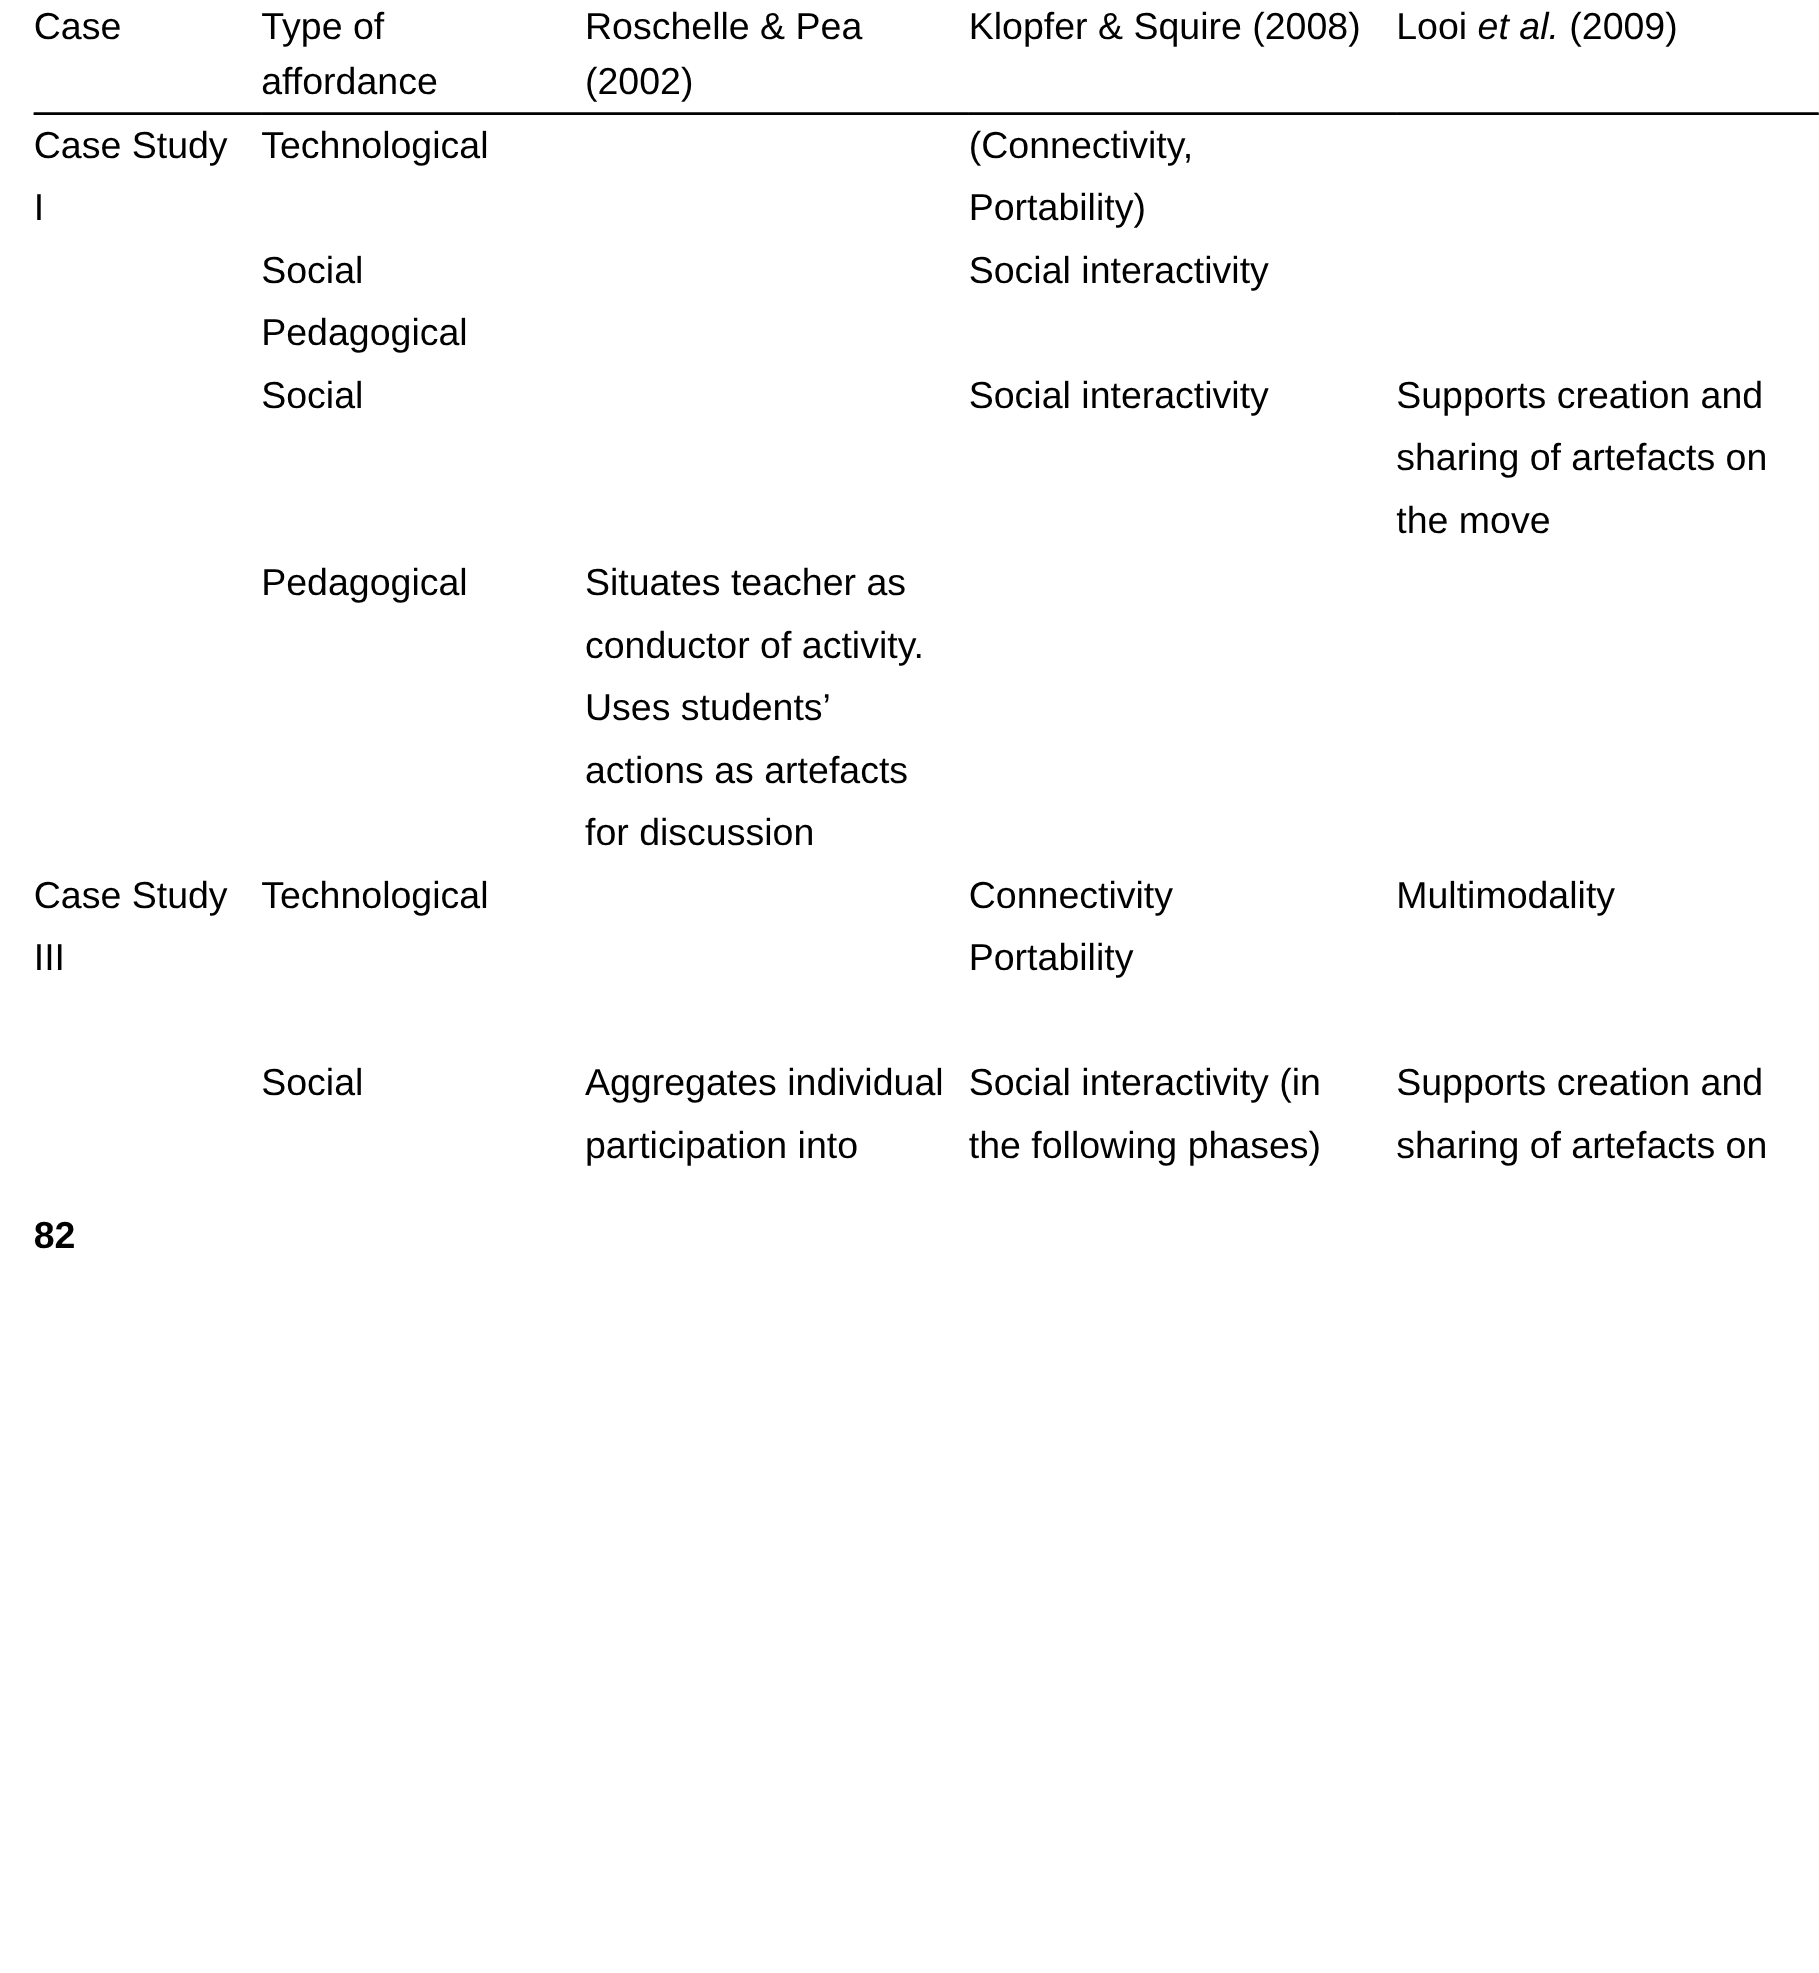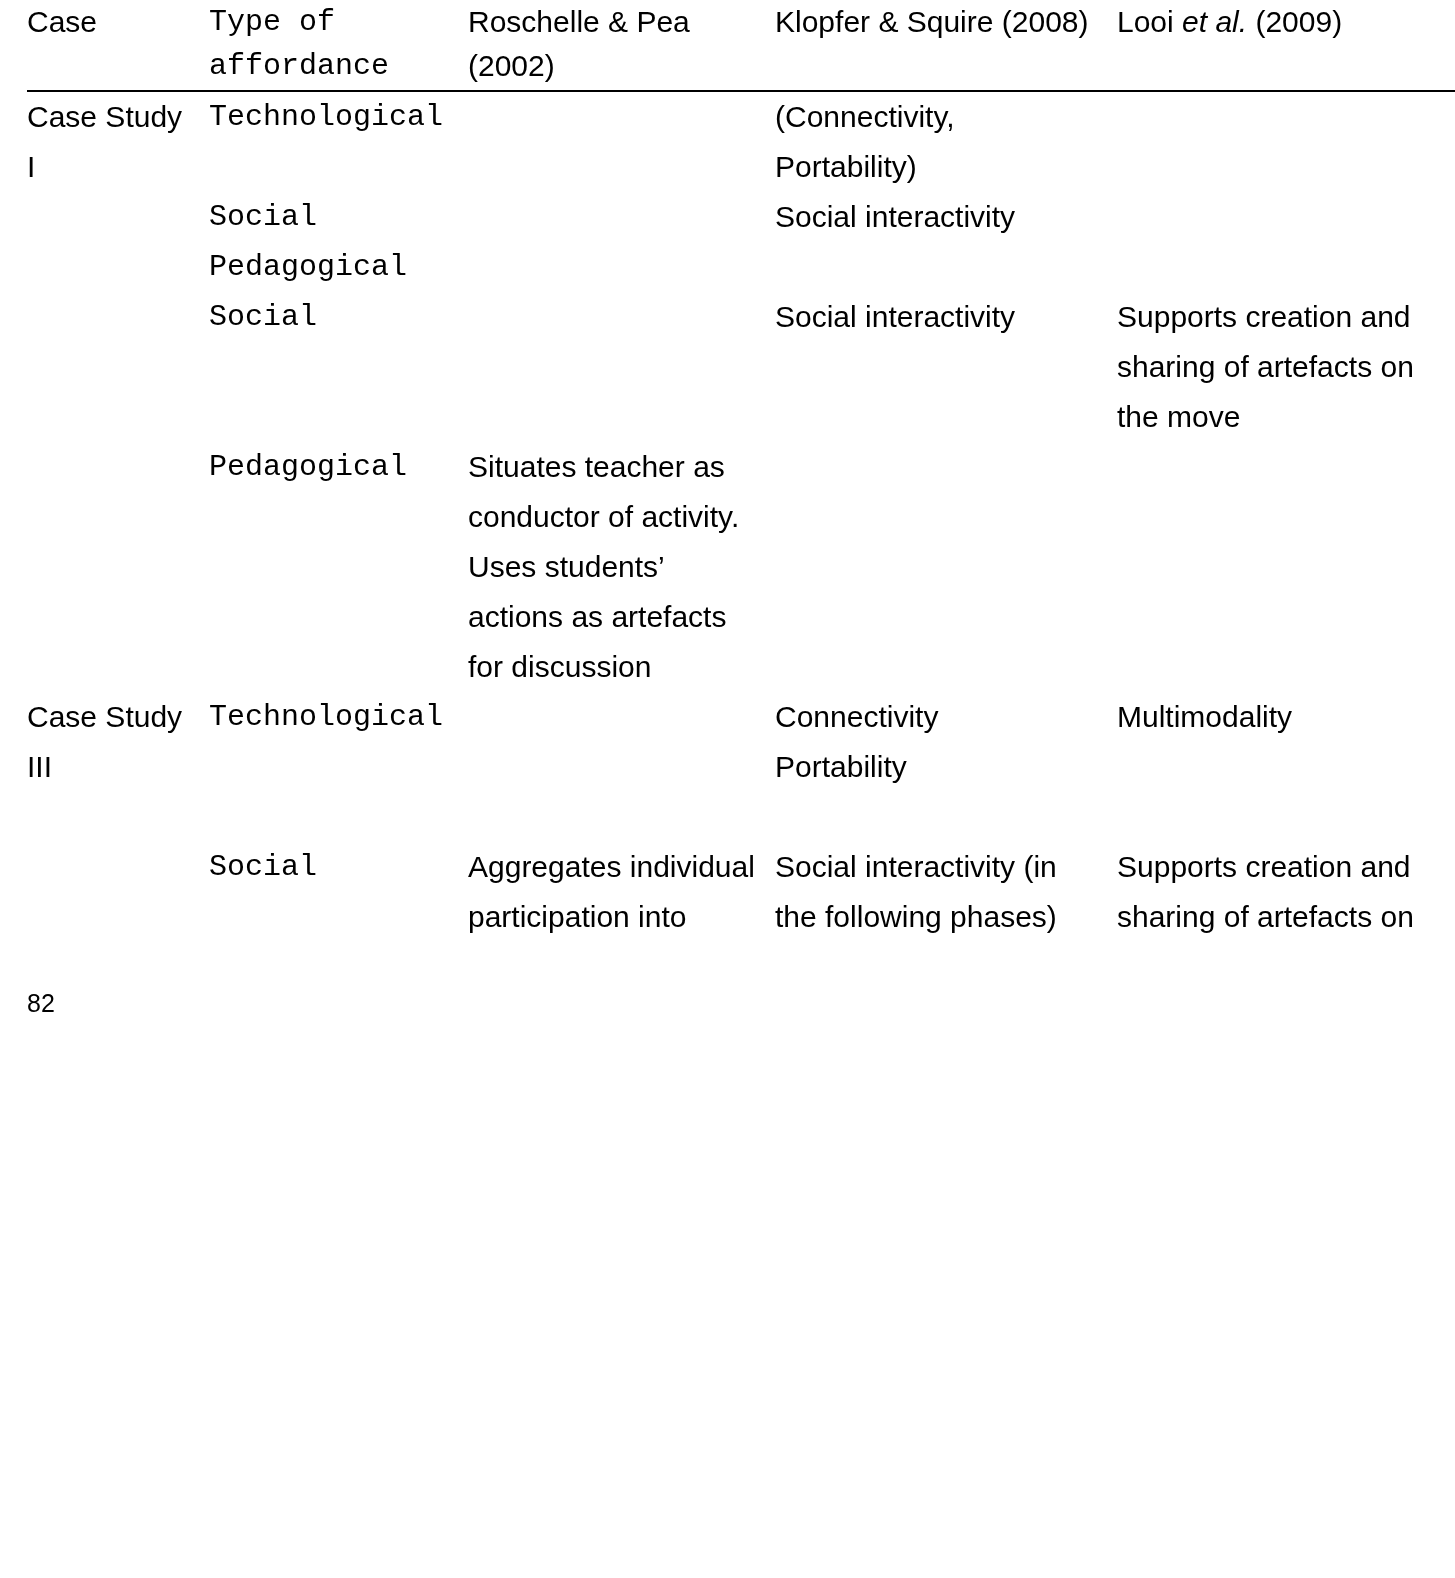--- a/index.html
+++ b/index.html
@@ -37,33 +37,34 @@
     text-align: left;
     font-weight: normal;
     padding: 0;
     line-height: 50px;
     white-space: pre-line;
     overflow: hidden;
   }
   th { line-height: 44px; border-bottom: 2px solid #000000; padding-bottom: 2px; }
 
   th.h-case,      td.cell-case      { padding-right: 18px; }
-  th.h-type,      td.cell-type      { padding-right: 29px; font-family: Liberation Mono, monospace; }
+  th.h-type,      td.cell-type      { padding-right: 29px; }
   th.h-roschelle, td.cell-roschelle { padding-right: 13px; }
   th.h-klopfer,   td.cell-klopfer   { padding-right: 17px; margin-top: 39px; }
   th.h-looi,      td.cell-looi      { padding-right: 36px; }
 
   tr.gap-after td { padding-bottom: 50px; }
 
   em.etal { font-style: italic; }
 
   .page-number {
-    margin-top: 36px;
+    margin-top: 22px;
     line-height: 50px;
-    font-size: 25px;
+    font-size: 30px;
+    font-weight: bold;
   }
 </style>
 </head>
 <body>
 
 <div class="page">
 
   <table class="affordance-table">
     <colgroup>
       <col class="c-case">

